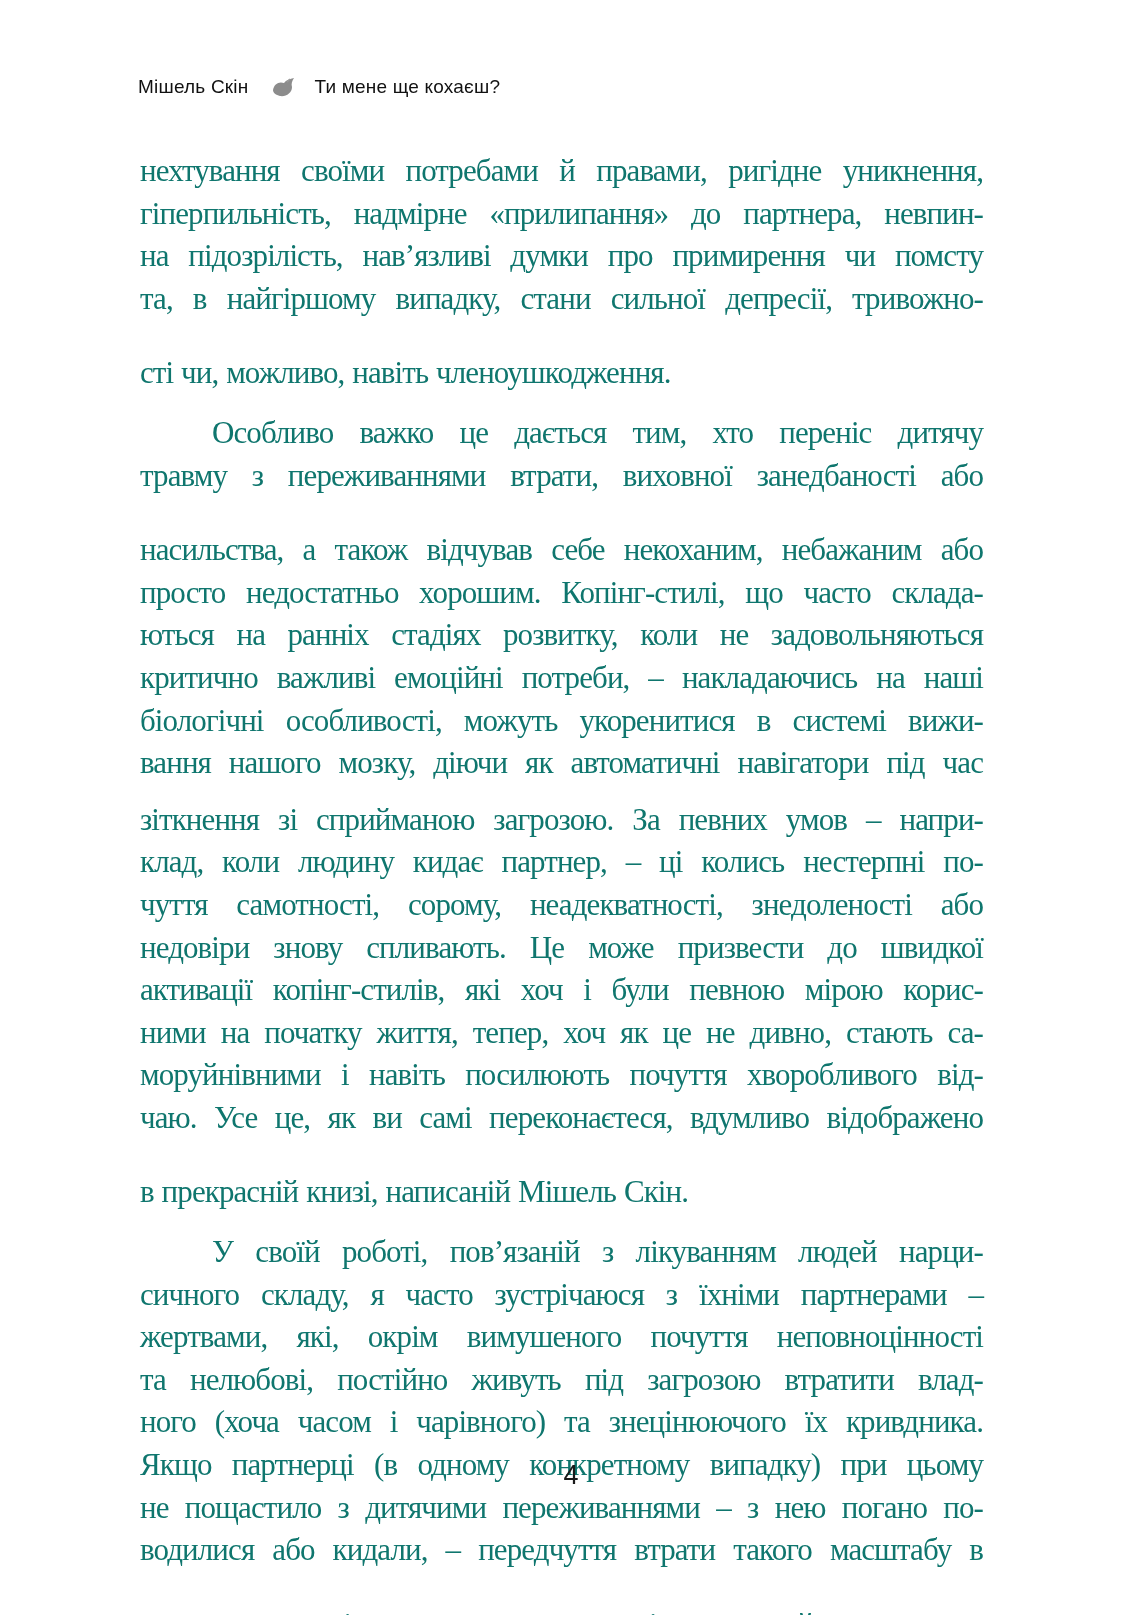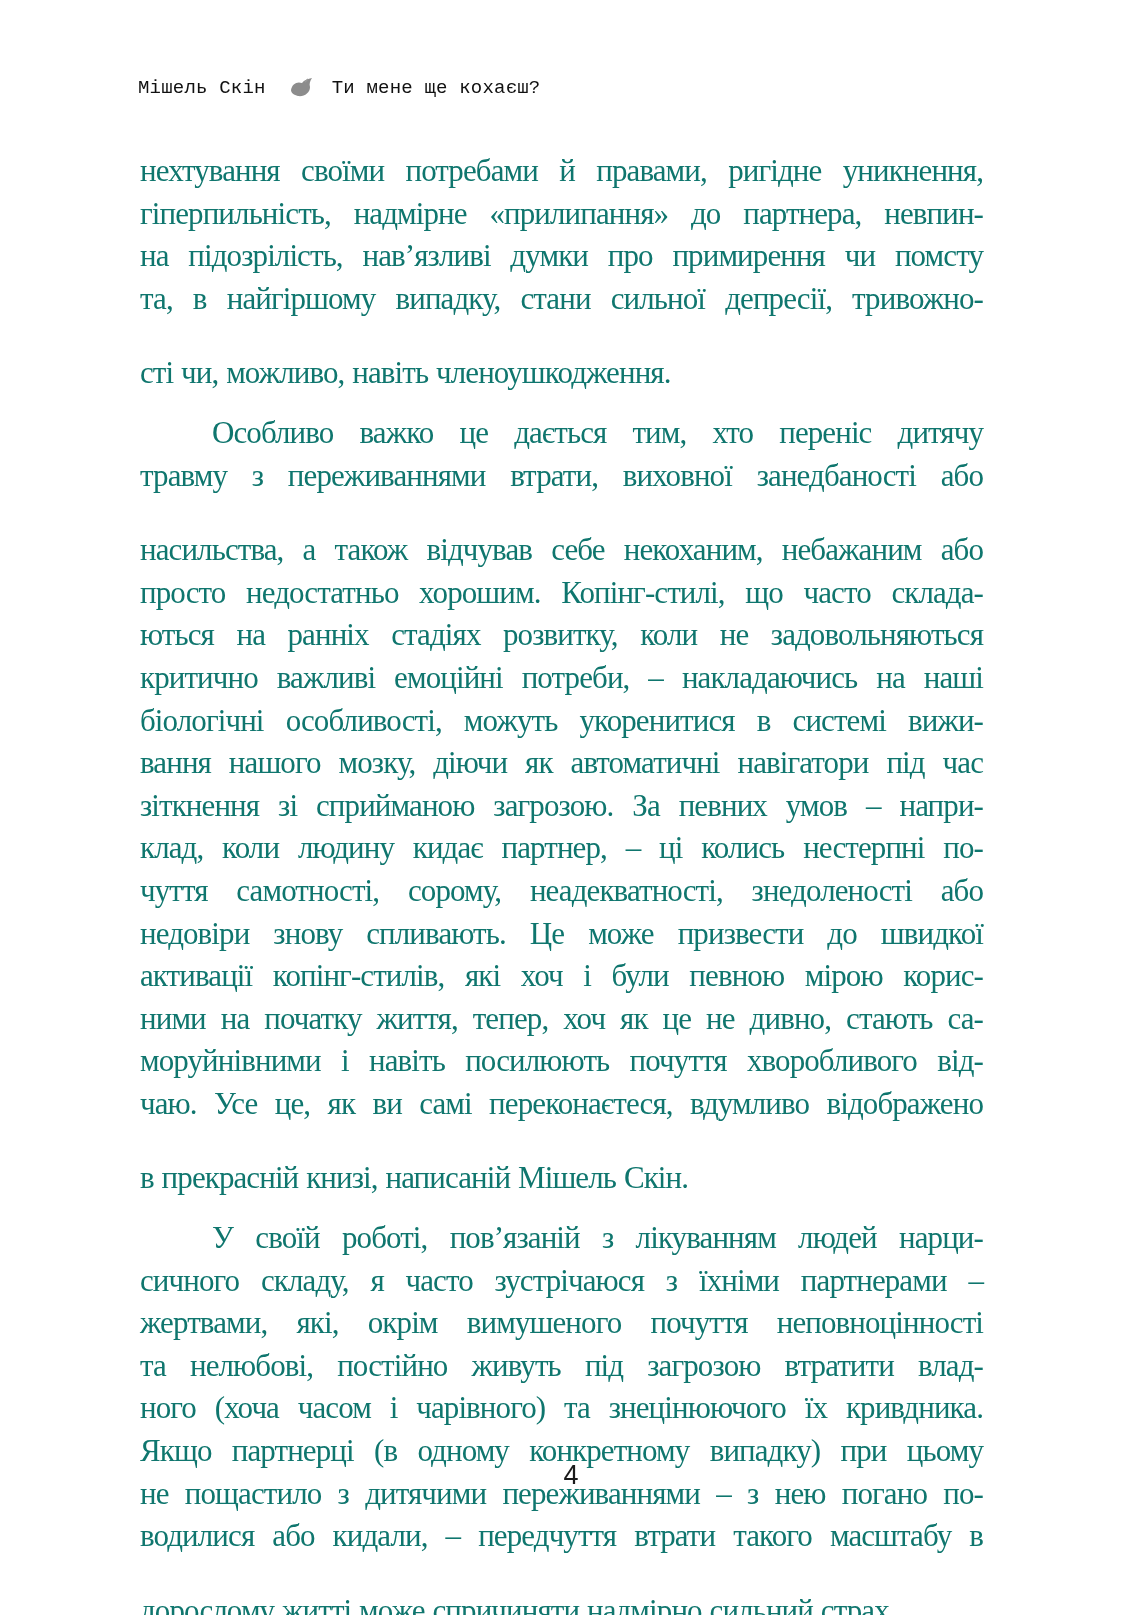--- a/index.html
+++ b/index.html
@@ -11,26 +11,26 @@
       width: 1142px;
       height: 1615px;
       position: relative;
       overflow: hidden;
       color: #1a1a1a;
     }
     .running-header {
       position: absolute;
       left: 138px;
       top: 76px;
-      font-family: Liberation Mono, monospace;
+      font-family: Liberation Sans, sans-serif;
       font-size: 19px;
       letter-spacing: 0.2px;
       color: #111;
       display: flex;
-      align-items: center;
+      align-items: flex-start;
       white-space: nowrap;
     }
     .running-header .author { margin-right: 22px; }
     .running-header .sep-icon {
       width: 28px;
       height: 24px;
       margin-right: 16px;
       display: inline-block;
     }
     .body-text {
@@ -96,21 +96,21 @@
     <div class="para-gap"></div>
     <div class="paragraph">
       <span class="line indent" style="display: block;">Особливо важко це дається тим, хто переніс дитячу</span>
       <span class="line" style="display: block;">травму з переживаннями втрати, виховної занедбаності або</span>
       <span class="line" style="display: block; margin-top: 32px;">насильства, а також відчував себе некоханим, небажаним або</span>
       <span class="line" style="display: block;">просто недостатньо хорошим. Копінг-стилі, що часто склада-</span>
       <span class="line" style="display: block;">ються на ранніх стадіях розвитку, коли не задовольняються</span>
       <span class="line" style="display: block;">критично важливі емоційні потреби, – накладаючись на наші</span>
       <span class="line" style="display: block;">біологічні особливості, можуть укоренитися в системі вижи-</span>
       <span class="line" style="display: block;">вання нашого мозку, діючи як автоматичні навігатори під час</span>
-      <span class="line" style="display: block;">зіткнення зі сприйманою загрозою. За певних умов – напри-</span>
+      <span class="line" style="display: block; margin-top: 14px;">зіткнення зі сприйманою загрозою. За певних умов – напри-</span>
       <span class="line" style="display: block;">клад, коли людину кидає партнер, – ці колись нестерпні по-</span>
       <span class="line" style="display: block;">чуття самотності, сорому, неадекватності, знедоленості або</span>
       <span class="line" style="display: block;">недовіри знову спливають. Це може призвести до швидкої</span>
       <span class="line" style="display: block;">активації копінг-стилів, які хоч і були певною мірою корис-</span>
       <span class="line" style="display: block;">ними на початку життя, тепер, хоч як це не дивно, стають са-</span>
       <span class="line" style="display: block;">моруйнівними і навіть посилюють почуття хворобливого від-</span>
       <span class="line" style="display: block;">чаю. Усе це, як ви самі переконаєтеся, вдумливо відображено</span>
       <span class="line last" style="display: block;">в прекрасній книзі, написаній Мішель Скін.</span>
     </div>
     <div class="para-gap"></div>

